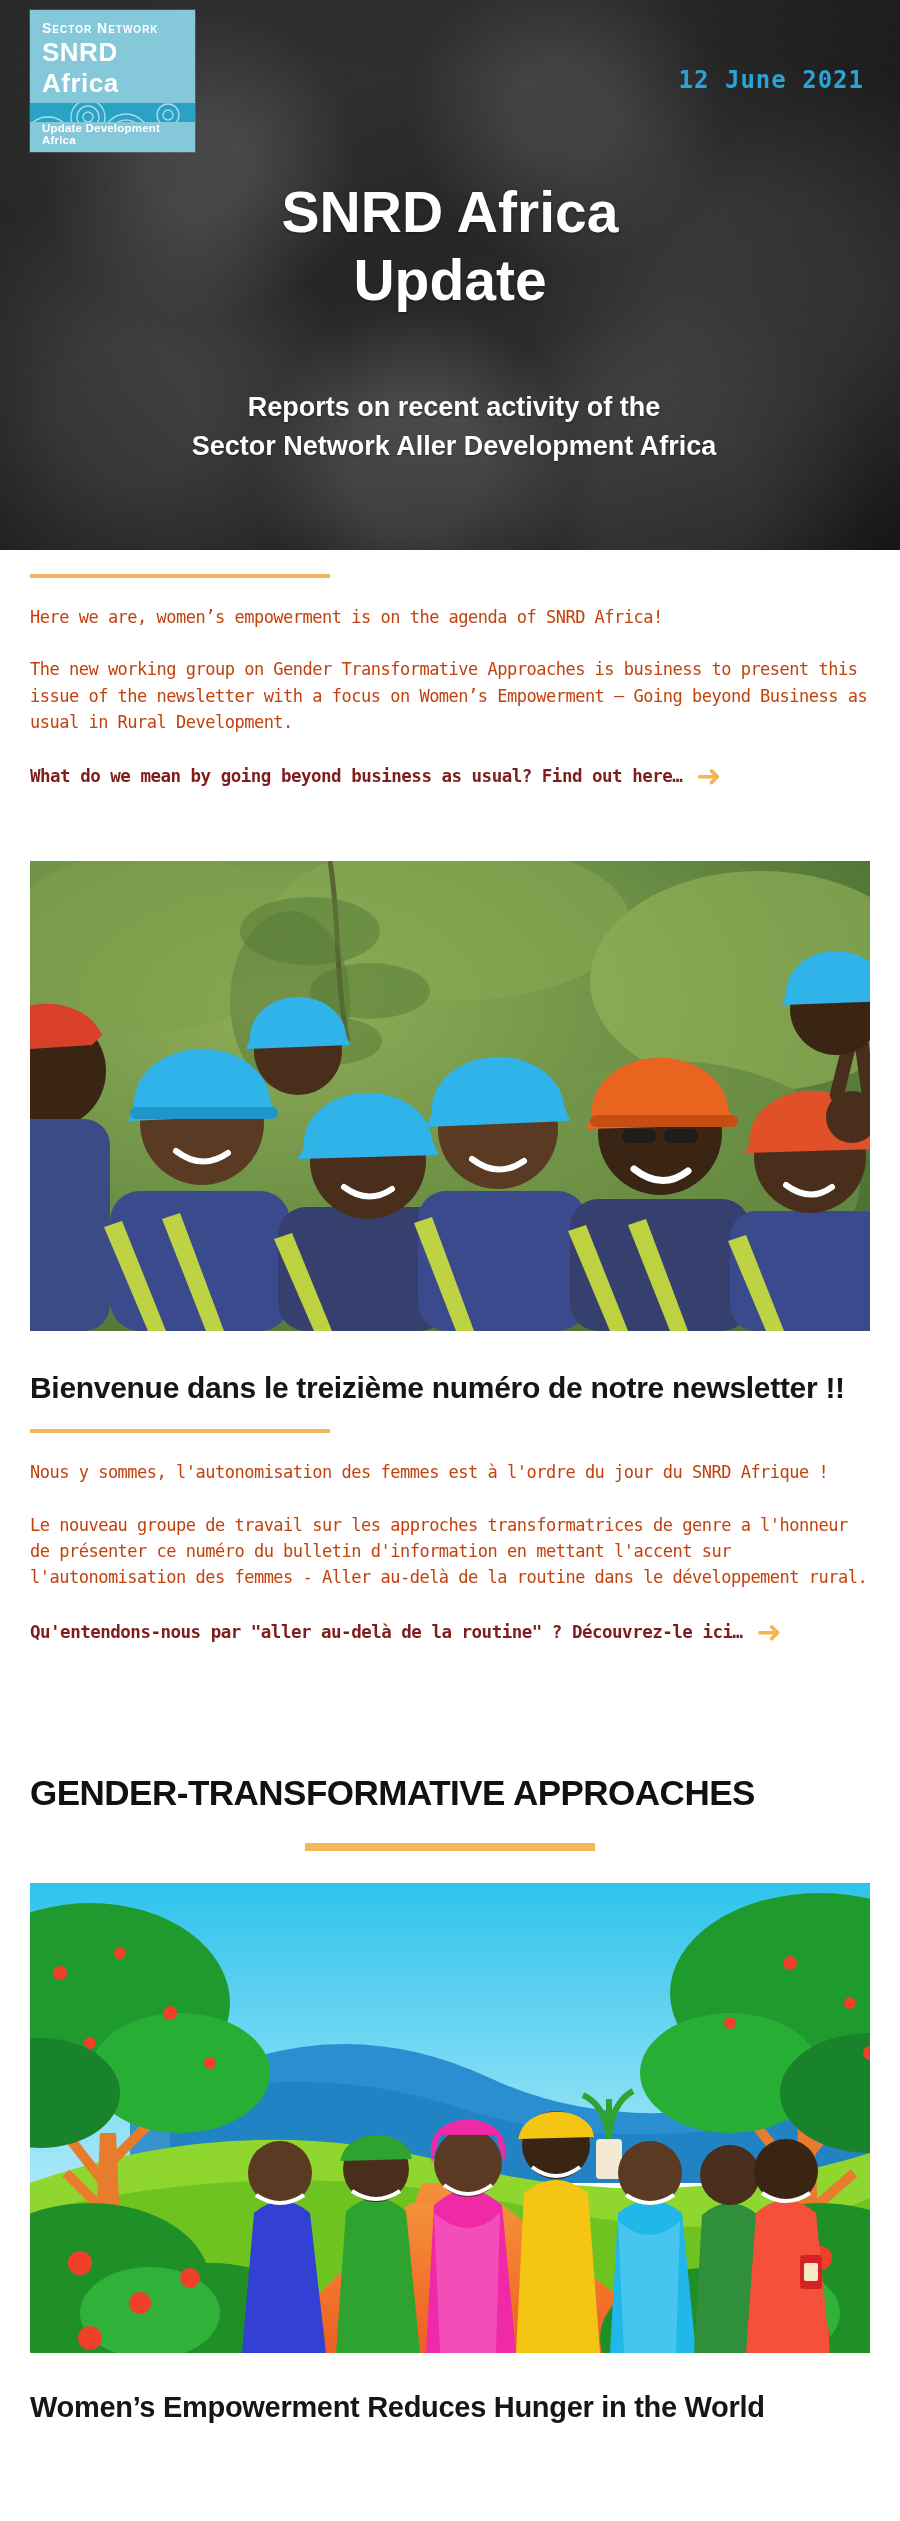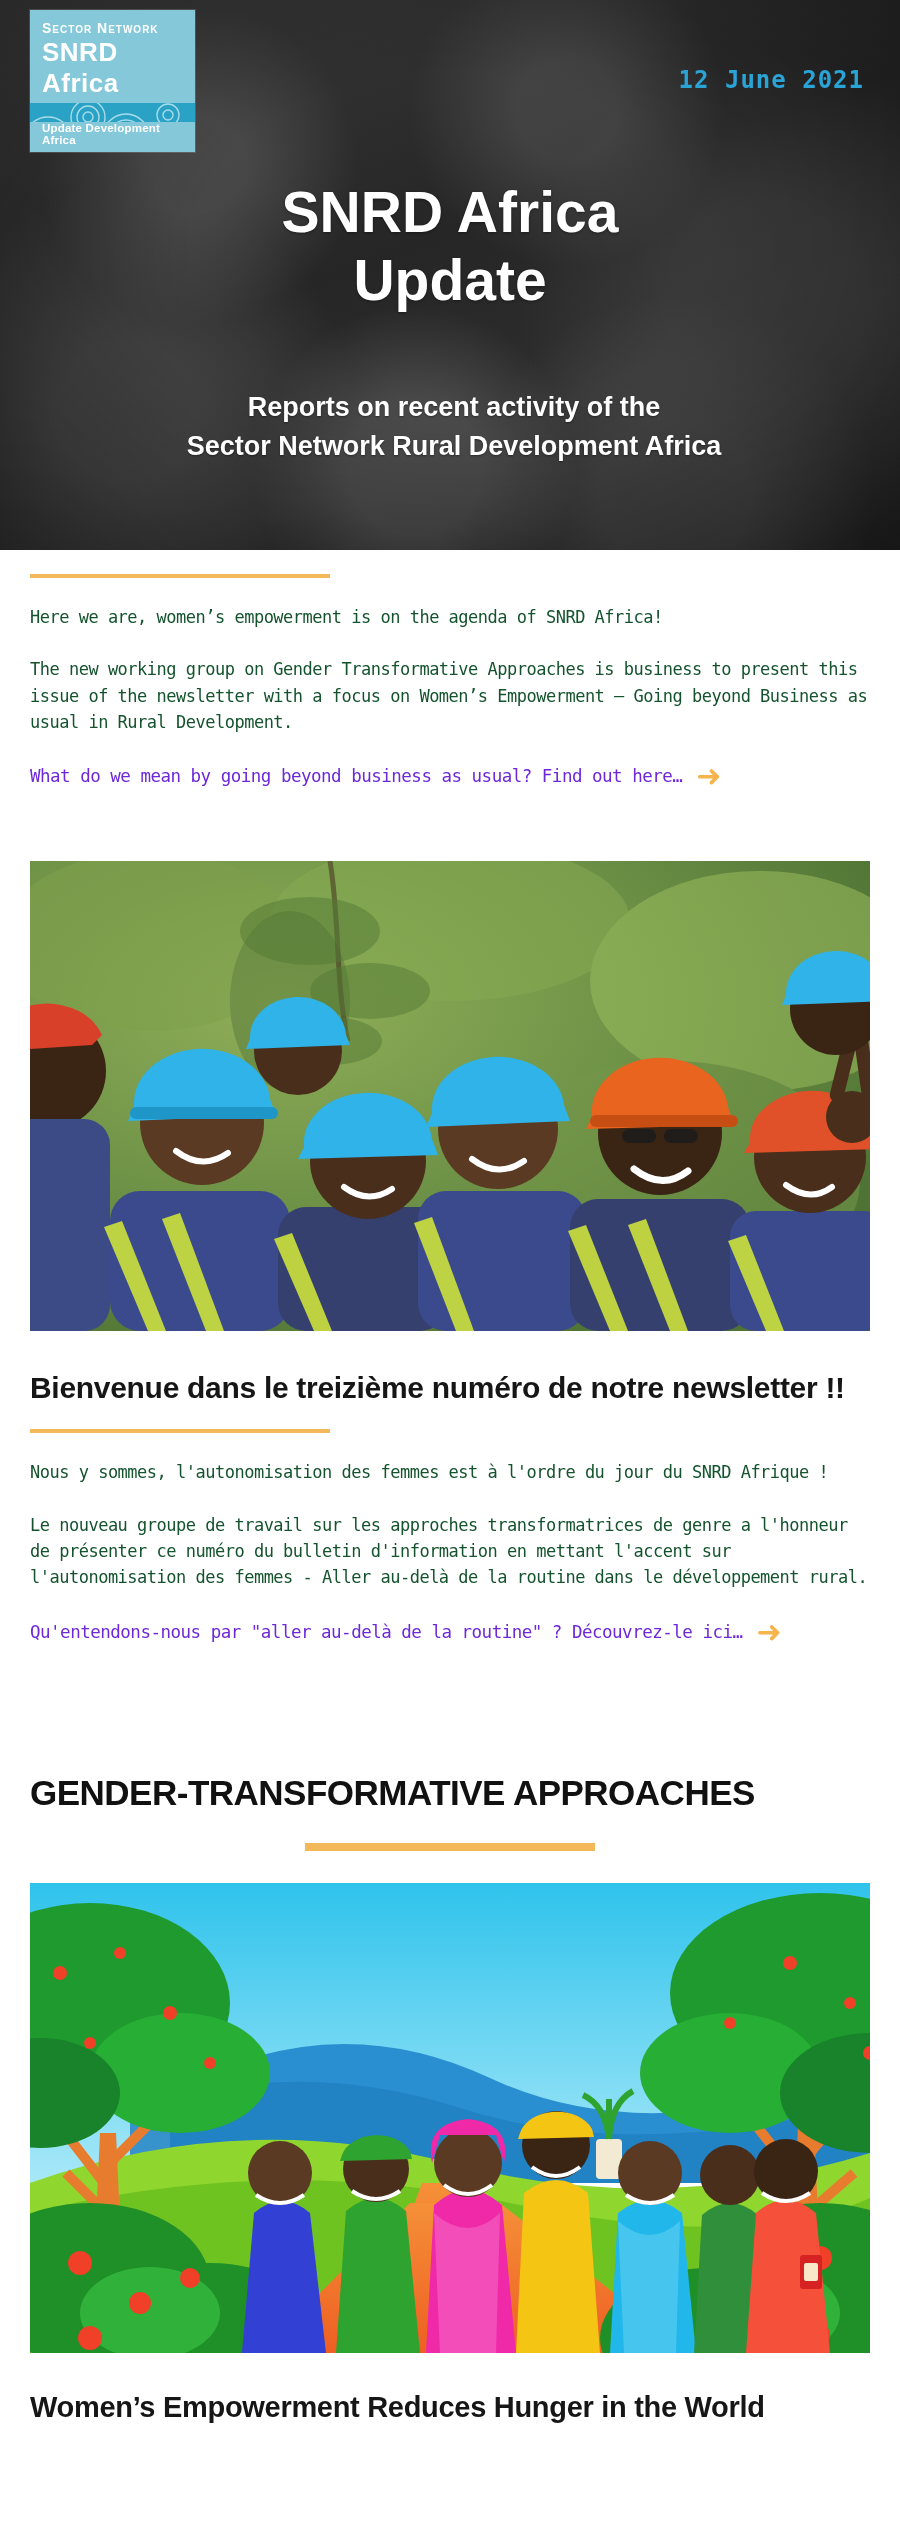--- a/index.html
+++ b/index.html
@@ -90,30 +90,30 @@
     font-family: "Liberation Sans", sans-serif;
     font-weight: bold; color: #161616;
     font-size: 30px; letter-spacing: -0.3px;
     margin-top: 48px;
   }
   .rule {
     width: 300px; height: 4px; background: #f2b859;
     border: none; margin-top: 24px;
   }
   .para {
-    font-size: 17px; line-height: 1.55; color: #14532d;
+    font-size: 17px; line-height: 1.55; color: #c2410c;
     margin-top: 26px; letter-spacing: -0.5px;
   }
   .cta {
     display: flex; align-items: center; gap: 14px;
     margin-top: 26px;
     text-decoration: none;
   }
   .cta-text {
-    font-size: 17.5px; font-weight: normal; color: #6d28d9; letter-spacing: -0.5px;
+    font-size: 17.5px; font-weight: bold; color: #7f1d1d; letter-spacing: -0.5px;
   }
   .cta-arrow {
     font-size: 30px; color: #f5b44c; line-height: 1;
     font-family: "DejaVu Sans", sans-serif;
   }
 
   .photo {
     display: block; width: 840px; height: 470px;
     margin-top: 70px;
   }
@@ -183,21 +183,21 @@
 
   <div class="hero-date">12 June 2021</div>
 
   <div class="hero-title">
     <div>SNRD Africa</div>
     <div>Update</div>
   </div>
 
   <div class="hero-sub">
     <div>Reports on recent activity of the</div>
-    <div>Sector Network Rural Development Africa</div>
+    <div>Sector Network Aller Development Africa</div>
   </div>
 </div>
 
 <div class="content">
 
   <hr class="rule">
 
   <p class="para">Here we are, women’s empowerment is on the agenda of SNRD Africa!</p>
   <p class="para">The new working group on Gender Transformative Approaches is business to present this issue of the newsletter with a focus on Women’s Empowerment – Going beyond Business as usual in Rural Development.</p>
 

